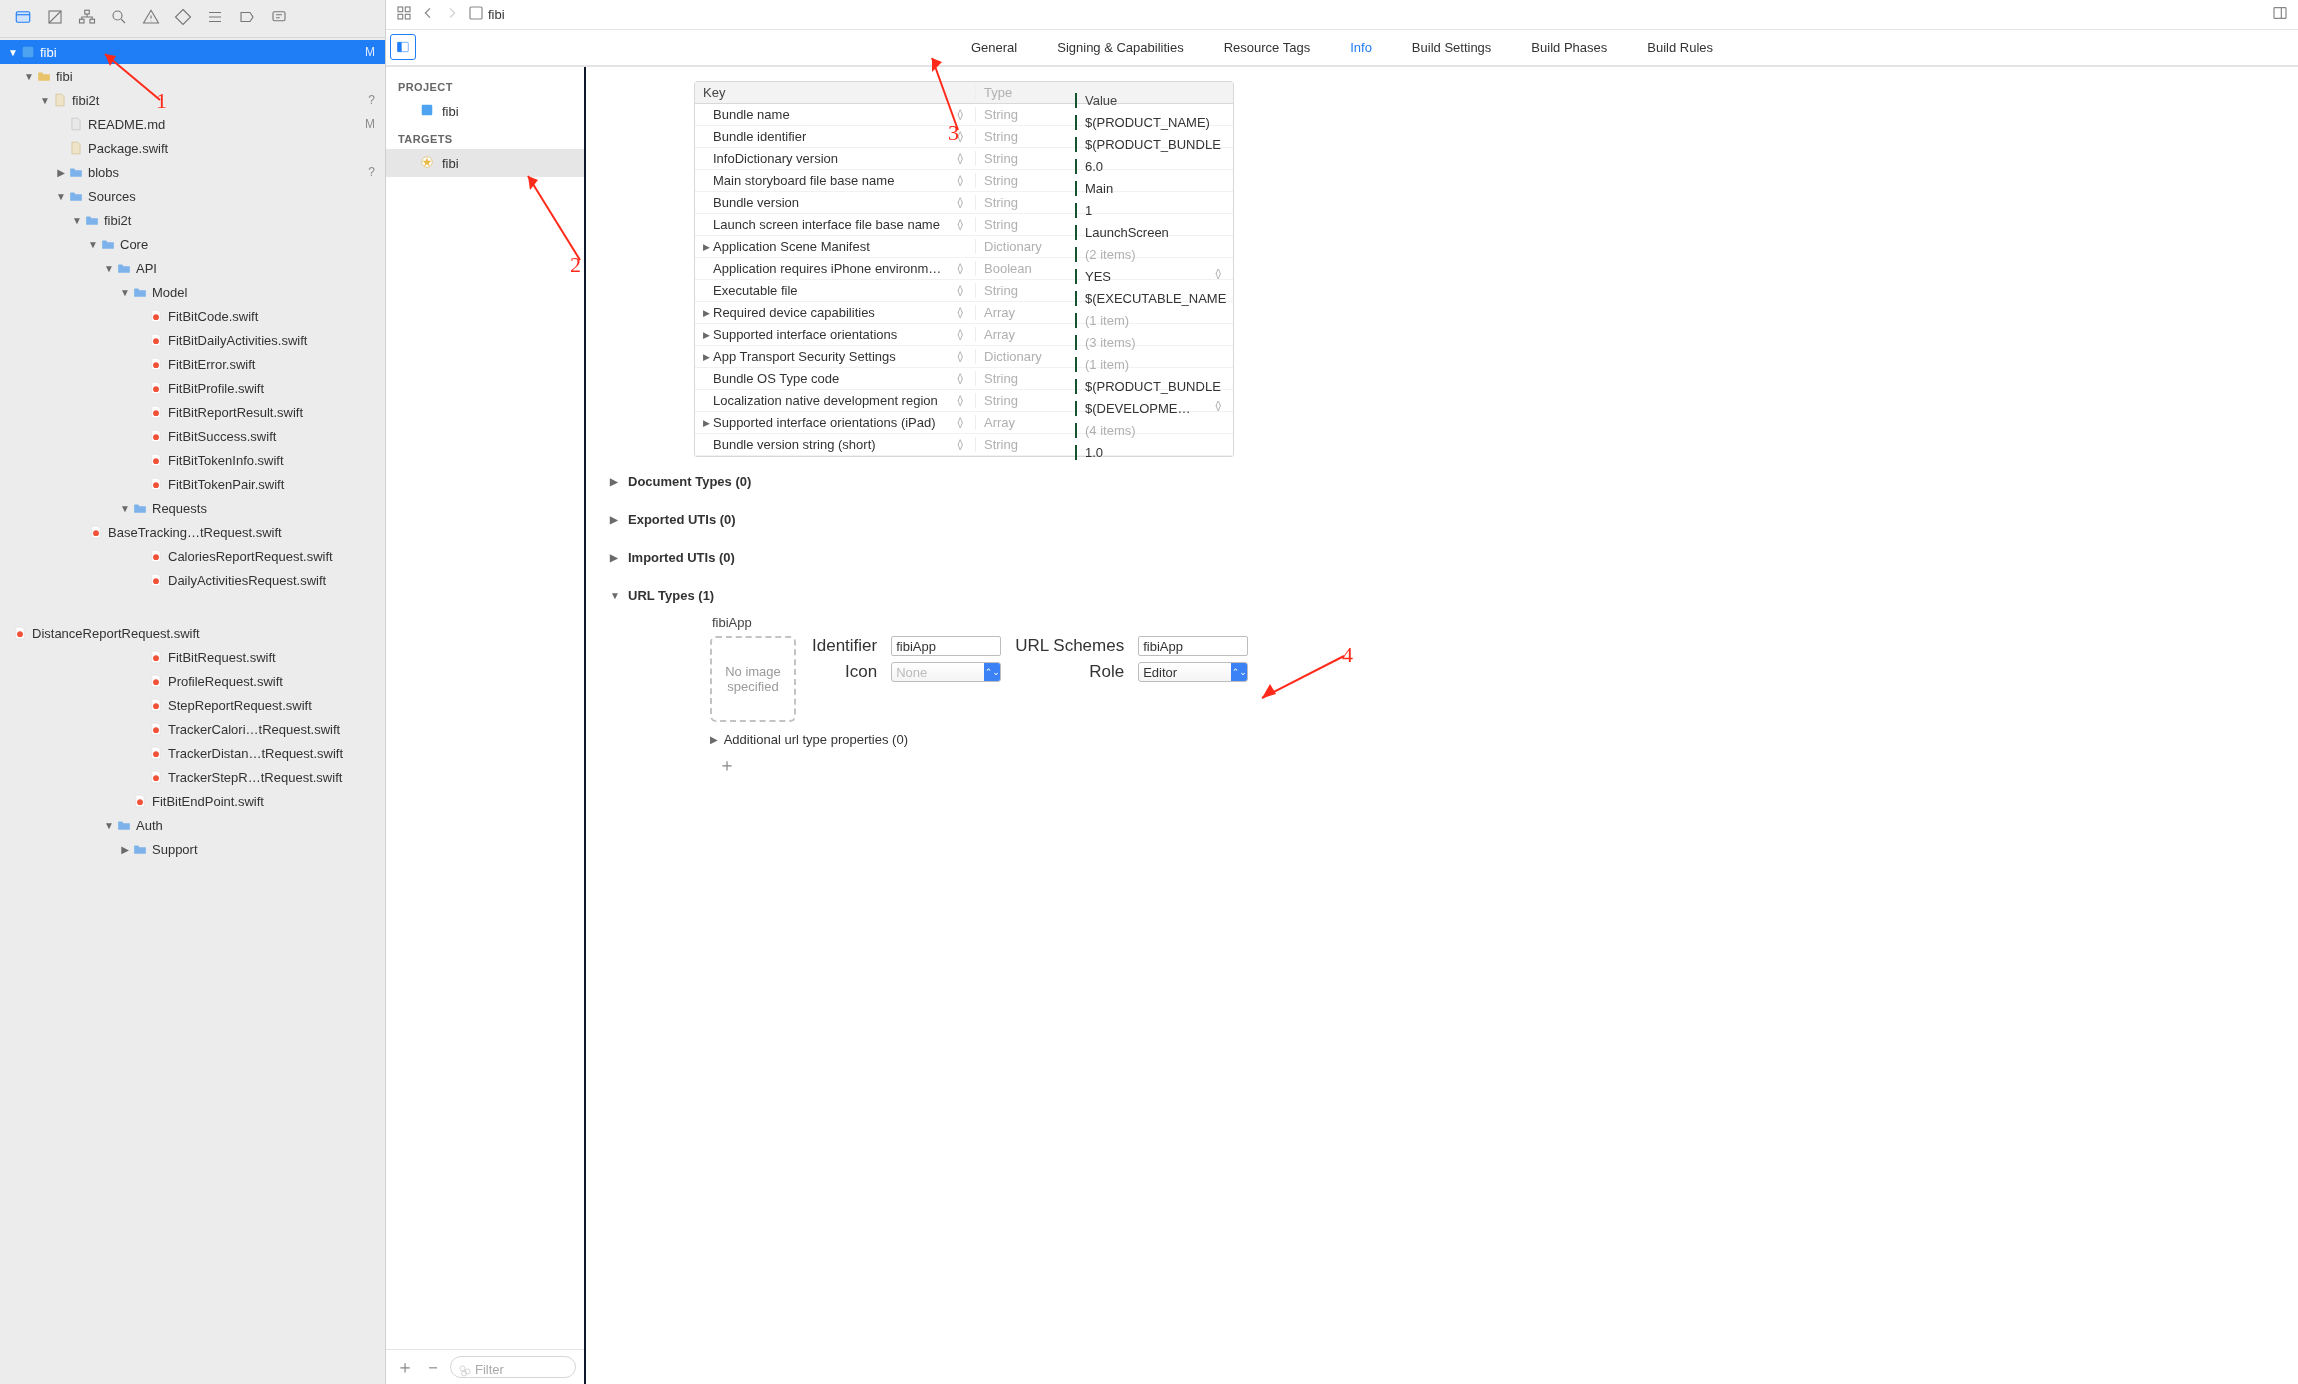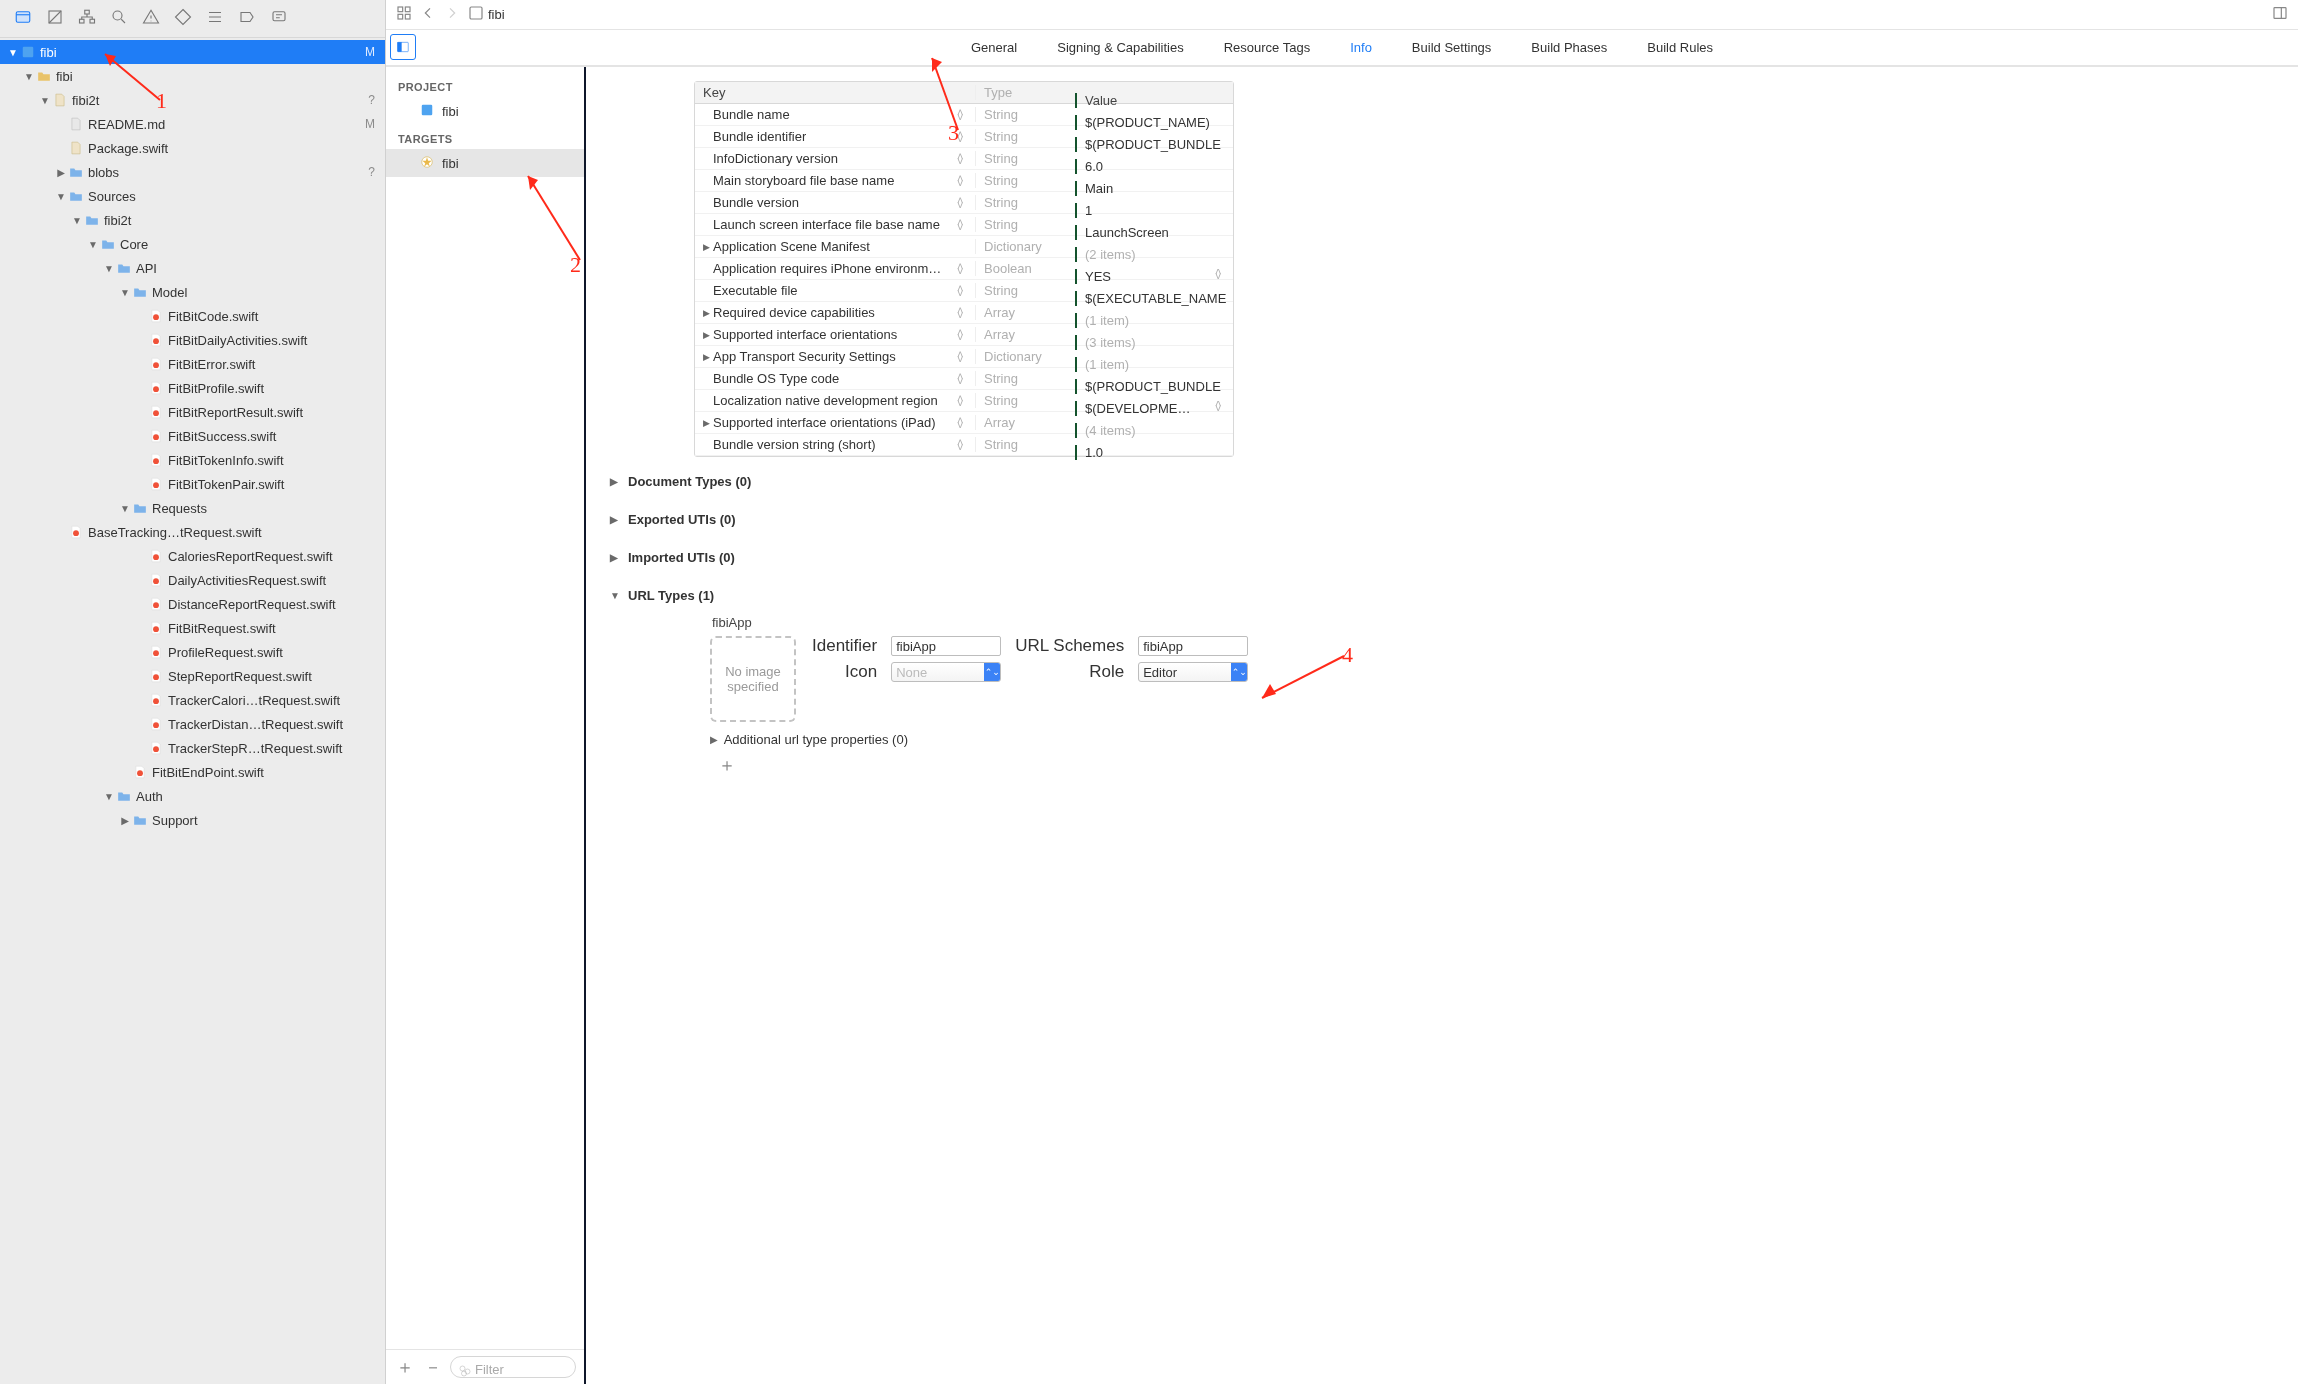--- a/index.html
+++ b/index.html
@@ -327,21 +327,21 @@
       <div class="tree-row" style="padding-left: 120px;">
         <span class="disc">▼</span>
         <span class="ico">
           <svg width="14" height="12" viewBox="0 0 24 20">
             <path d="M2 4h7l2 3h11v11H2z" fill="#7db3ea"></path>
           </svg>
         </span>
         <span class="lbl">Requests</span>
         <span class="status"></span>
       </div>
-      <div class="tree-row" style="padding-left: 56px;">
+      <div class="tree-row" style="padding-left: 76px;">
         <span class="disc"></span>
         <span class="ico">
           <svg width="12" height="14" viewBox="0 0 20 24">
             <path d="M3 2h10l4 4v16H3z" fill="#fff" stroke="#ddd"></path>
             <circle cx="10" cy="14" r="5" fill="#f05138"></circle>
           </svg>
         </span>
         <span class="lbl">BaseTracking…tRequest.swift</span>
         <span class="status"></span>
       </div>
@@ -360,21 +360,21 @@
         <span class="disc"></span>
         <span class="ico">
           <svg width="12" height="14" viewBox="0 0 20 24">
             <path d="M3 2h10l4 4v16H3z" fill="#fff" stroke="#ddd"></path>
             <circle cx="10" cy="14" r="5" fill="#f05138"></circle>
           </svg>
         </span>
         <span class="lbl">DailyActivitiesRequest.swift</span>
         <span class="status"></span>
       </div>
-      <div class="tree-row" style="padding-left: 136px;">
+      <div class="tree-row" style=" margin-top: 29px;">
         <span class="disc"></span>
         <span class="ico">
           <svg width="12" height="14" viewBox="0 0 20 24">
             <path d="M3 2h10l4 4v16H3z" fill="#fff" stroke="#ddd"></path>
             <circle cx="10" cy="14" r="5" fill="#f05138"></circle>
           </svg>
         </span>
         <span class="lbl">DistanceReportRequest.swift</span>
         <span class="status"></span>
       </div>

